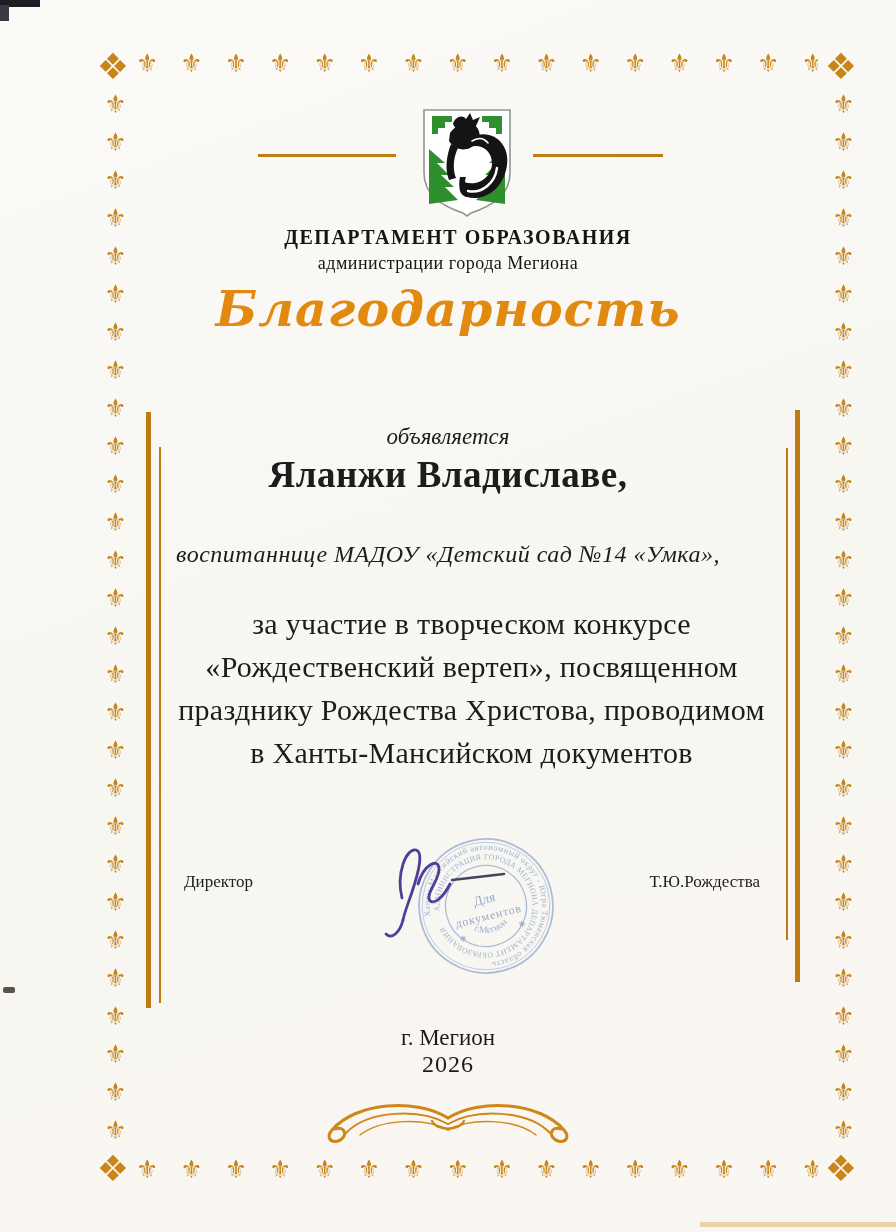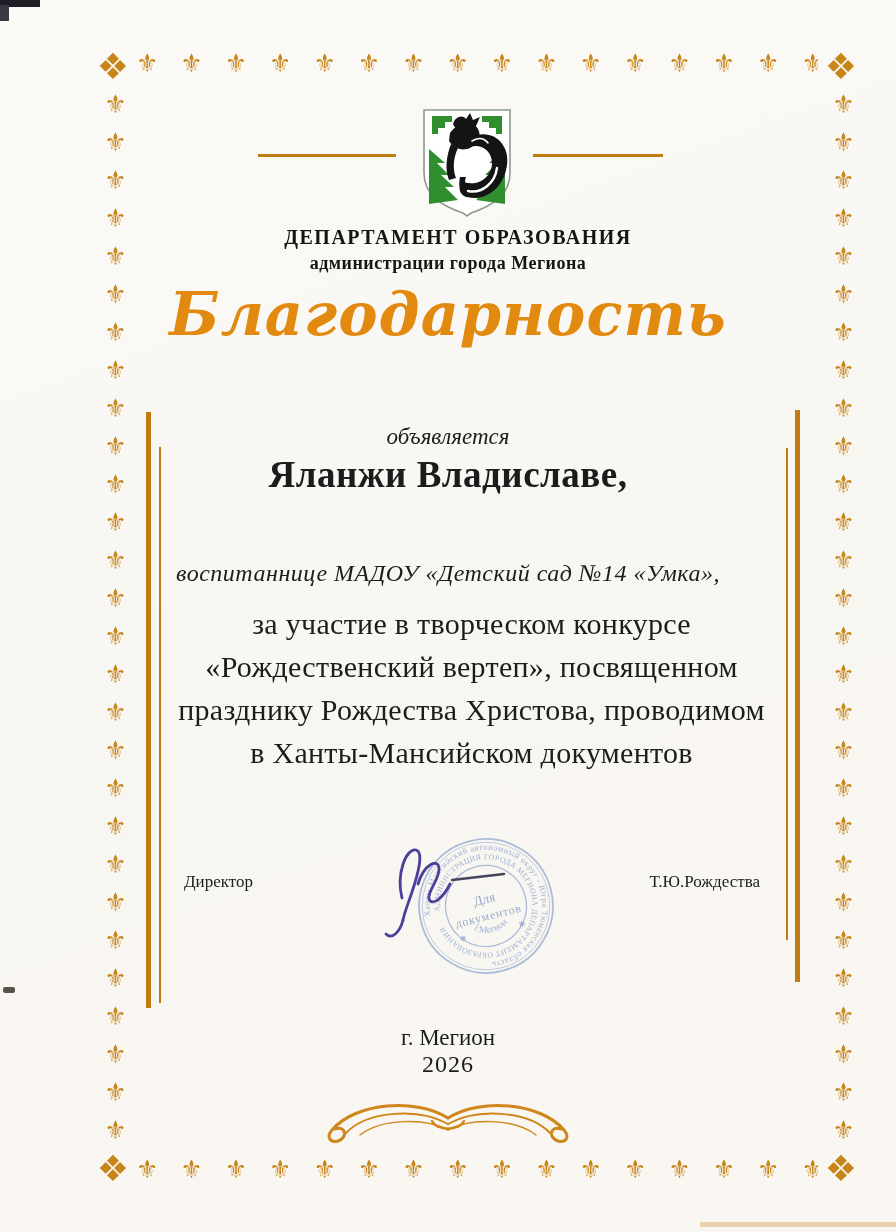--- a/index.html
+++ b/index.html
@@ -15,23 +15,23 @@
   .b-h{height:40px;line-height:40px;font-size:25px;letter-spacing:7px;text-align:center;
        font-family:"DejaVu Sans",sans-serif;}
   .b-v{width:40px;font-size:25px;letter-spacing:9px;text-align:center;
        writing-mode:vertical-rl;text-orientation:upright;font-family:"DejaVu Sans",sans-serif;}
   .corner{width:46px;height:46px;font-size:36px;line-height:46px;text-align:center;color:#c8861a;
        font-family:"DejaVu Sans",sans-serif;}
   .goldline{background:#bf7d12;height:3px;}
   .vline{background:#c07a10;}
   
   .org1{font-size:20px;font-weight:bold;letter-spacing:1.5px;color:#151515;padding-left:20px;}
-  .org2{font-size:18px;font-weight:bold;letter-spacing:.5px;color:#151515;}
+  .org2{font-size:18px;font-weight:normal;letter-spacing:.5px;color:#151515;}
   .title{font-family:"DejaVu Serif",serif;font-style:italic;font-weight:bold;
-         font-size:59px;color:#e2890f;letter-spacing:1px;}
+         font-size:49px;color:#e2890f;letter-spacing:1px;}
   .subtitle{font-style:italic;font-size:23px;}
   .rname{font-size:37px;font-weight:bold;letter-spacing:.5px;}
   .rdesc{font-style:italic;font-size:24px;letter-spacing:.5px;}
   .bodyline{font-size:30px;line-height:43px;letter-spacing:.3px;margin-left:47px;}
   .sig{font-size:17px;margin-left:8px;}
   .city{font-size:23px;}
   .year{font-size:24px;letter-spacing:1px;}
   .order{font-style:italic;font-size:15.5px;color:#2a2a2a;}
   .artifact{position:absolute;}
 </style>
@@ -79,21 +79,21 @@
     <path d="M52,34 C58,30 64,31 68,36" fill="none" stroke="#ffffff" stroke-width="1.6" stroke-linecap="round"></path>
   </svg>
 
   <div class="abs ctr org1" style="top:226px;">ДЕПАРТАМЕНТ ОБРАЗОВАНИЯ</div>
   <div class="abs ctr org2" style="top:253px;">администрации города Мегиона</div>
 
   <div class="abs ctr title" style="top:280px;">Благодарность</div>
 
   <div class="abs ctr subtitle" style="top:424px;">объявляется</div>
   <div class="abs ctr rname" style="top:453px;">Яланжи Владиславе,</div>
-  <div class="abs ctr rdesc" style="top:560px;">воспитаннице МАДОУ  «Детский сад №14 «Умка»,</div>
+  <div class="abs ctr rdesc" style="top:541px;">воспитаннице МАДОУ  «Детский сад №14 «Умка»,</div>
 
   <div class="abs ctr" style="top:602px;">
     <div class="bodyline">за участие в творческом конкурсе</div>
     <div class="bodyline">«Рождественский вертеп», посвященном</div>
     <div class="bodyline">празднику Рождества Христова, проводимом</div>
     <div class="bodyline">в Ханты-Мансийском документов</div>
   </div>
 
   <svg class="abs" style="left:398px;top:818px;" width="176" height="176" viewBox="0 0 200 200">
     <g transform="rotate(-14 100 100)" opacity="0.82">

